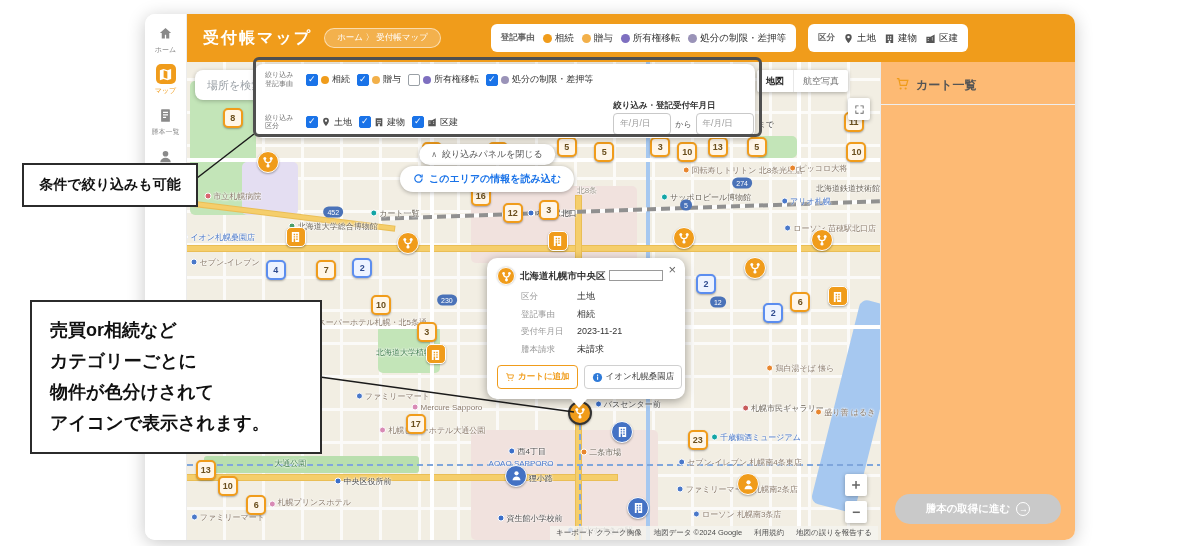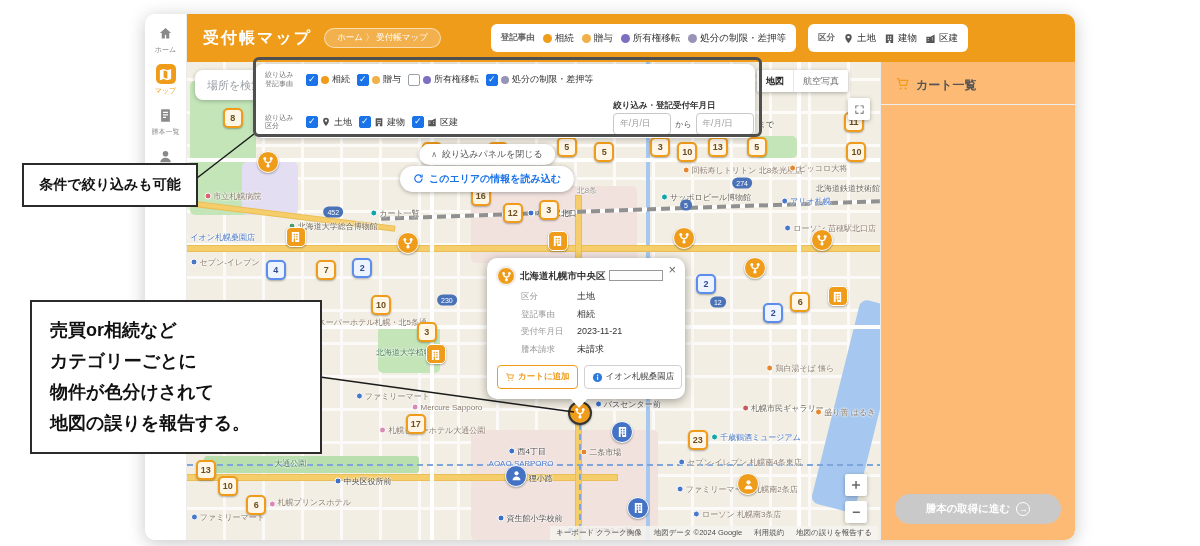--- a/index.html
+++ b/index.html
@@ -712,14 +712,14 @@
 <svg class="anno-lines">
   <line x1="197" y1="178" x2="254" y2="134" stroke="#1a1a1a" stroke-width="1.5"></line>
   <line x1="320" y1="377" x2="574" y2="412" stroke="#1a1a1a" stroke-width="1.5"></line>
 </svg>
 <div class="hl-rect"></div>
 <div class="note note1">条件で絞り込みも可能</div>
 <div class="note note2">
   <div>売買or相続など</div>
   <div>カテゴリーごとに</div>
   <div>物件が色分けされて</div>
-  <div>地図の誤りを報告する。</div>
+  <div>アイコンで表示されます。</div>
 </div>
 
 </body></html>

